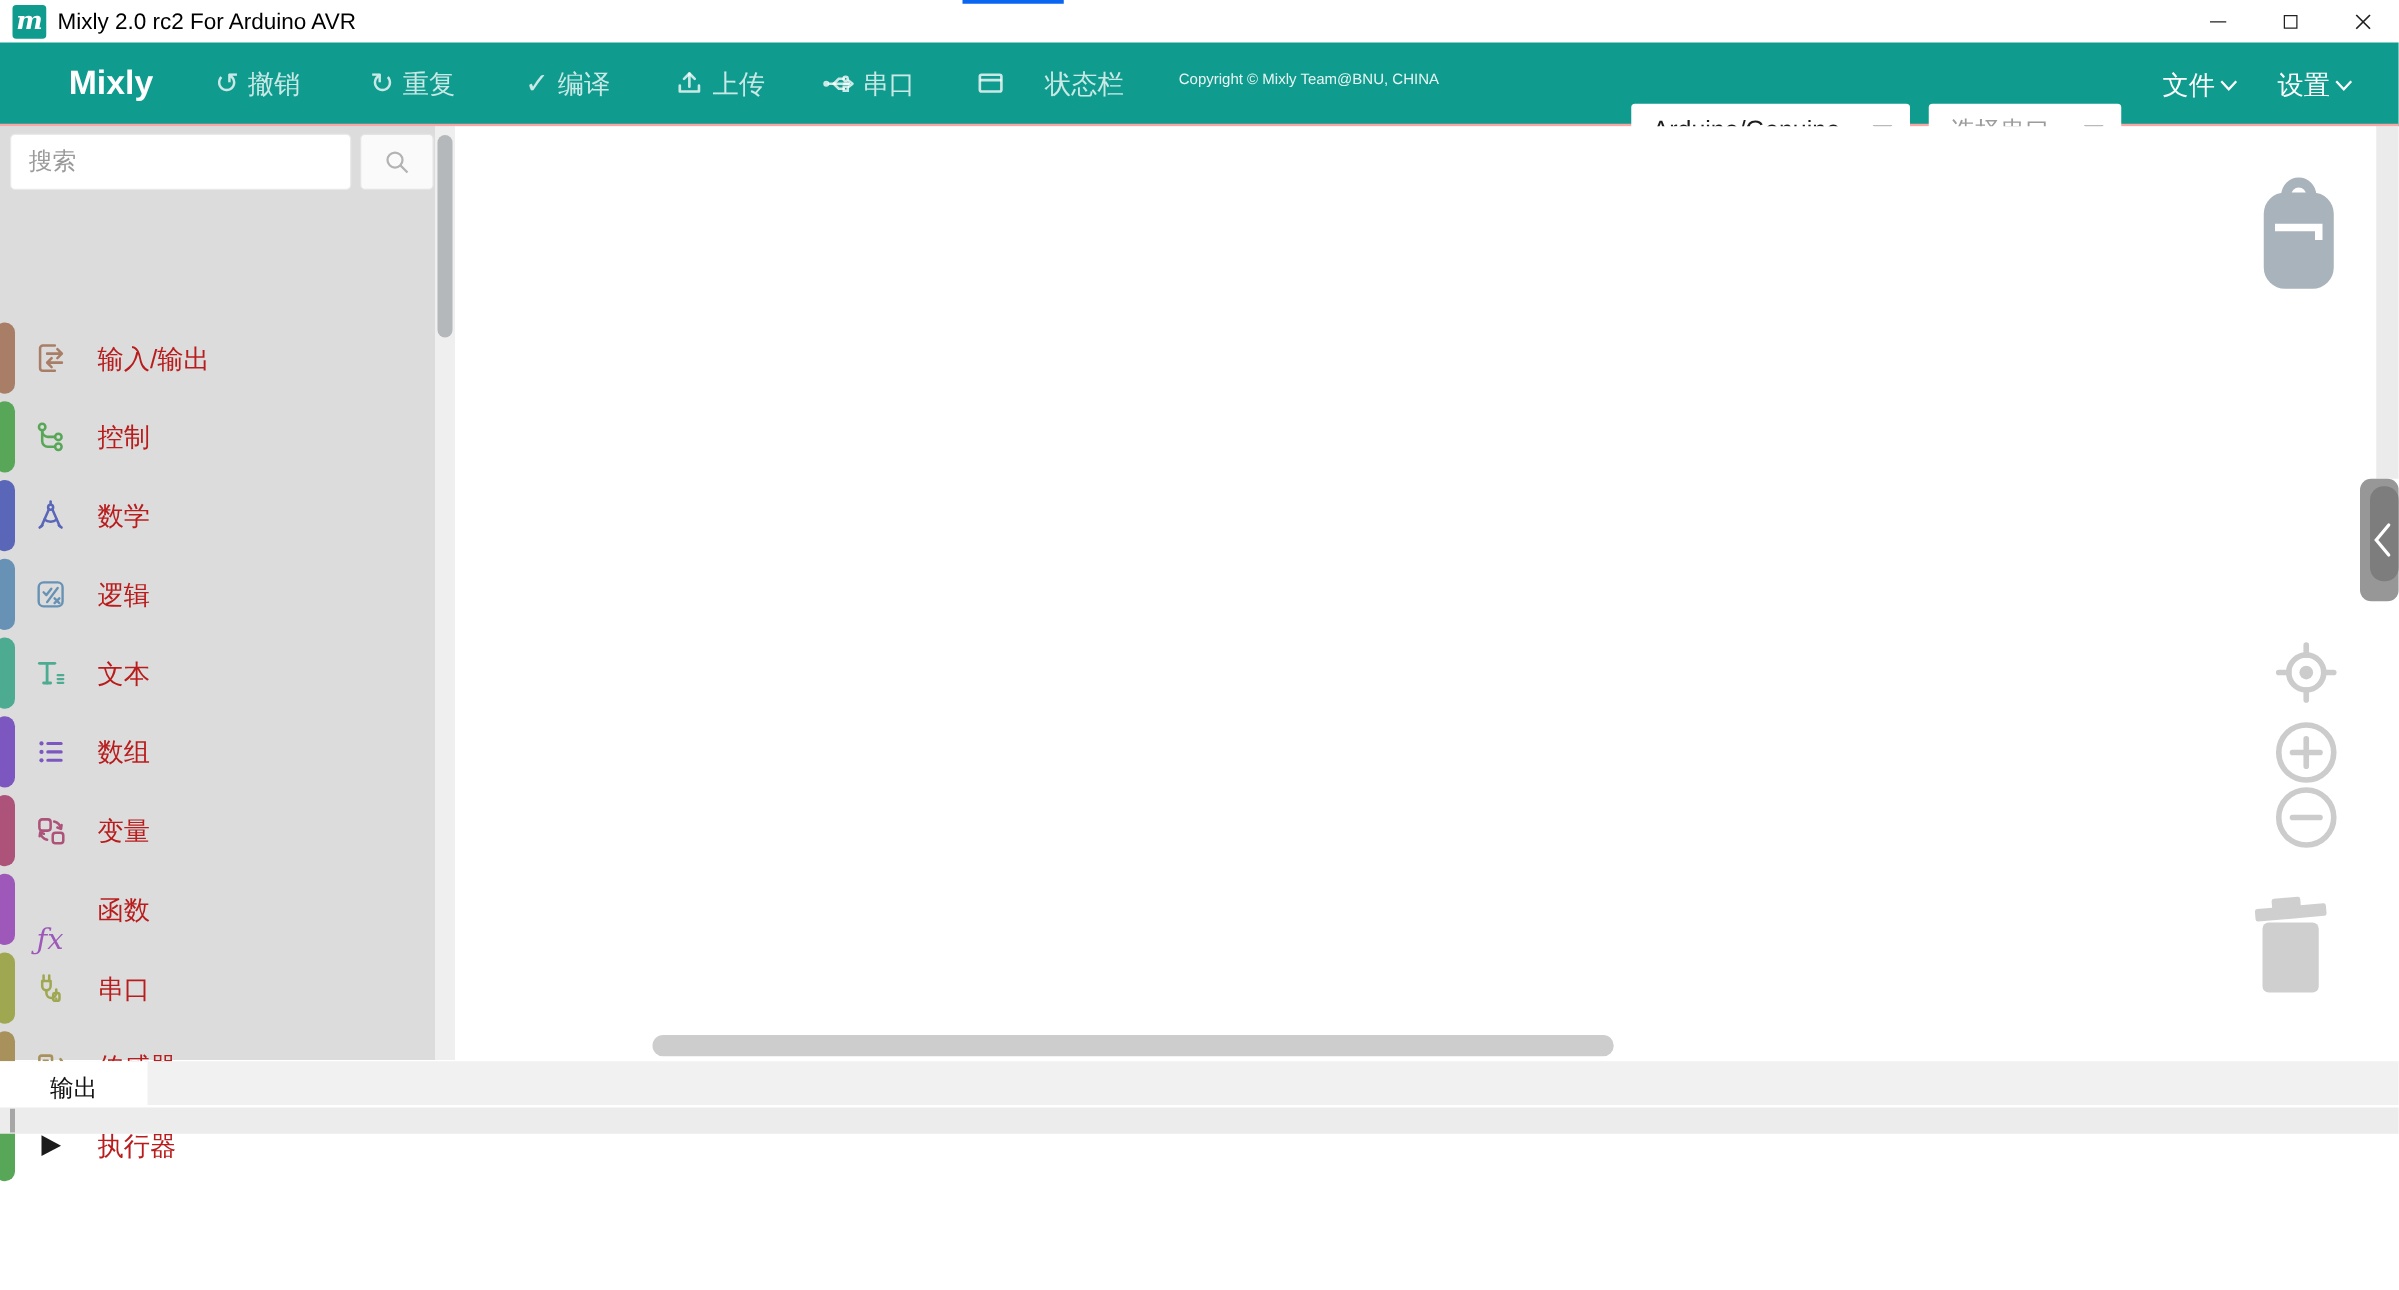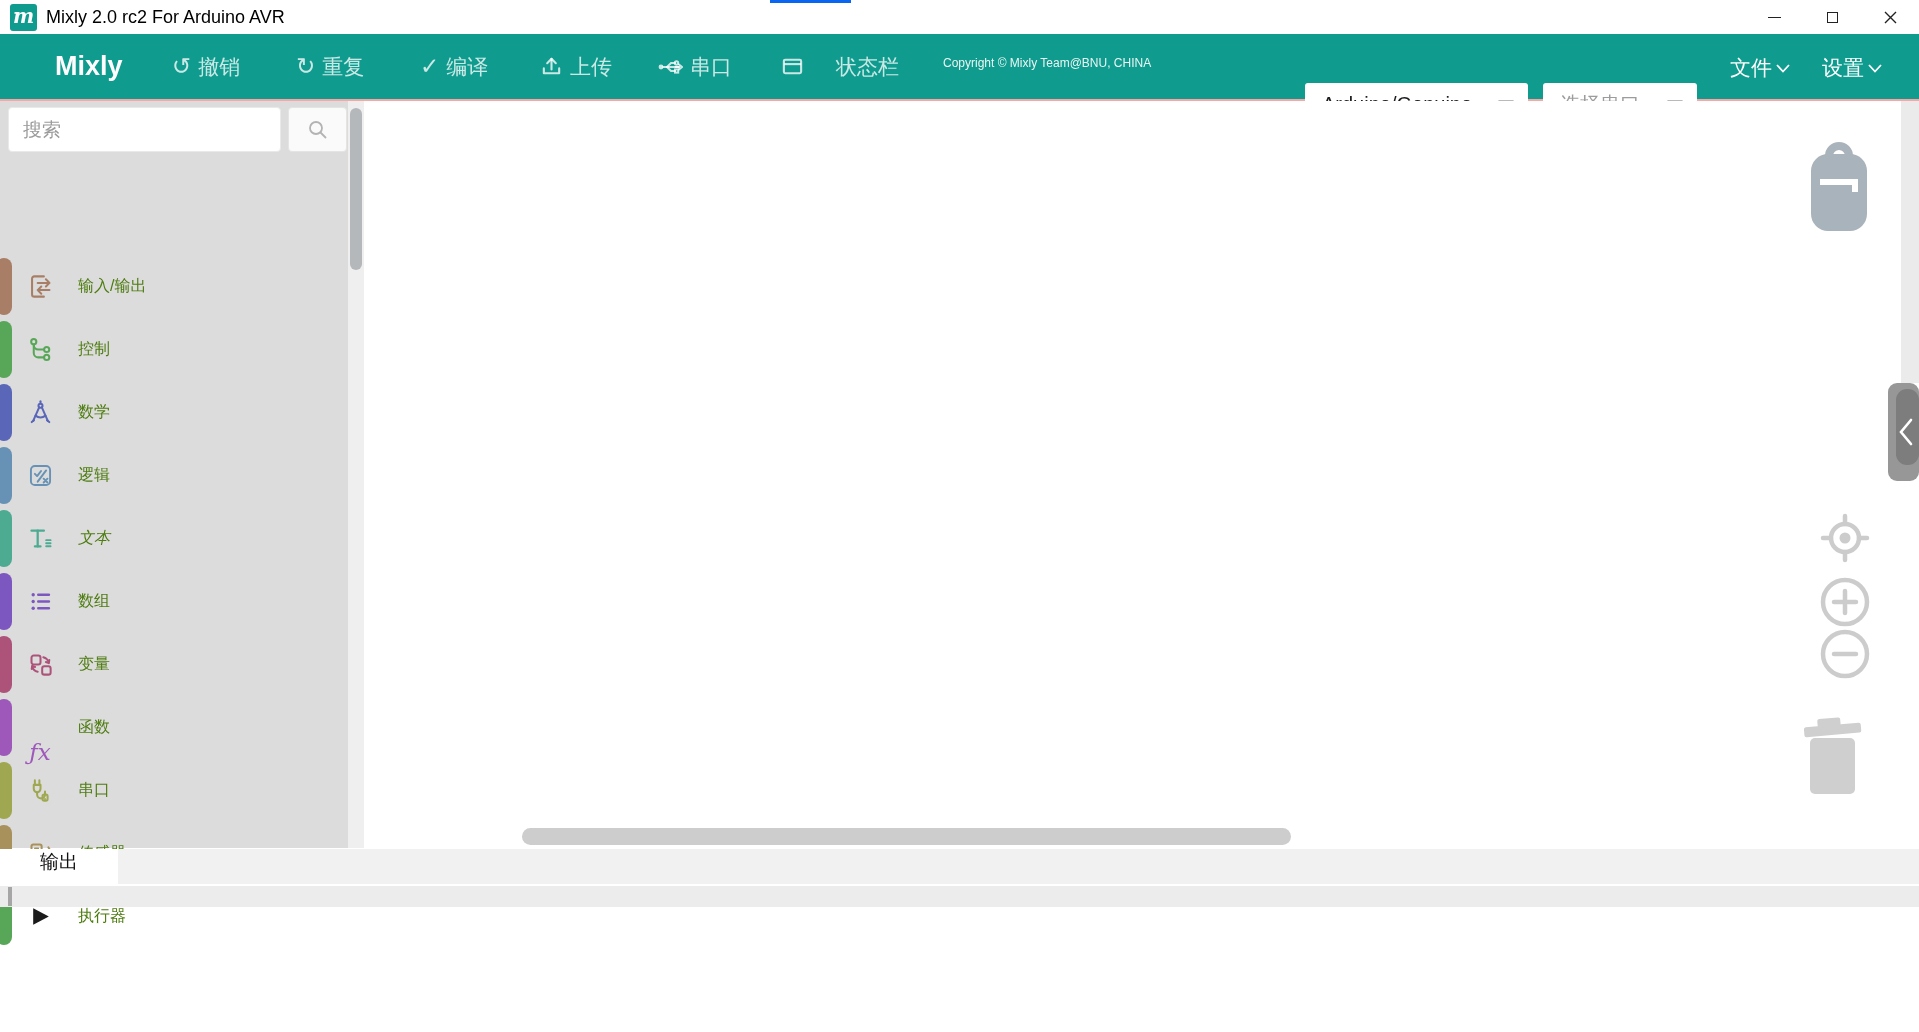--- a/index.html
+++ b/index.html
@@ -46,42 +46,42 @@
                   border:1px solid #e9e9e9; border-radius:4px; font-size:19px; color:#333; padding:0 14px;
                   outline:none; }
   .search-input::placeholder { color:#9a9a9a; }
   .search-btn { position:absolute; left:288px; top:6px; width:59px; height:45px; background:#fafafa;
                 border:1px solid #e4e4e4; border-radius:4px; display:flex; align-items:center; justify-content:center; }
   .cat { position:absolute; left:0; width:348px; height:63px; display:flex; align-items:center; cursor:default; }
   .cat .bar { position:absolute; left:-4px; top:3px; width:16px; height:57px; border-radius:8px;
               background:var(--c); }
   .cat .cicon { position:absolute; left:26px; top:50%; transform:translateY(-50%); width:28px; height:28px;
                 color:var(--c); display:flex; align-items:center; justify-content:center; }
-  .cat .clabel { position:absolute; left:78px; font-size:16px; color:#4d7c0f; }
+  .cat .clabel { position:absolute; left:78px; font-size:21px; color:#b91c1c; }
   .fx-glyph { font-size:23px; font-style:italic; font-family:"DejaVu Serif",serif; color:var(--c);margin-top:48px; }
   .side-scroll-track { position:absolute; left:348px; top:101px; width:16px; height:747px; background:#efefef; }
   .side-scroll-thumb { position:absolute; left:2px; top:7px; width:12px; height:162px; background:#b5b8ba; border-radius:6px; }
 
   
   .canvas { position:absolute; left:364px; top:101px; width:1537px; height:747px; background:#fff; }
   .backpack { position:absolute; left:1808px; top:134px; }
   .zoom-reset { position:absolute; left:1820px; top:513px; }
   .zoom-in  { position:absolute; left:1820px; top:577px; }
   .zoom-out { position:absolute; left:1820px; top:629px; }
   .trash { position:absolute; left:1803px; top:716px; }
   .h-scroll-thumb { position:absolute; left:522px; top:828px; width:769px; height:17px; background:#cdcdcd; border-radius:9px; }
   .v-scroll-track { position:absolute; left:1901px; top:101px; width:18px; height:282px; background:#ebebeb; }
   .panel-handle { position:absolute; left:1888px; top:383px; width:31px; height:98px; background:#979797; border-radius:9px; }
   .panel-handle .inner { position:absolute; left:8px; top:6px; width:23px; height:76px; background:#7d7d7d; border-radius:11px; }
   .panel-handle svg { position:absolute; left:11px; top:35px; }
 
   
   .tabbar { position:absolute; left:0; top:849px; width:1919px; height:35px; background:#f1f1f1; }
   .tab-active { position:absolute; left:0; top:0; width:118px; height:35px; background:#fff;
-                display:flex; align-items:flex-start; justify-content:center; font-size:19px; color:#111; }
+                display:flex; align-items:flex-end; justify-content:center; font-size:19px; color:#111; }
   .tab-sep { position:absolute; left:0; top:884px; width:1919px; height:2px; background:#fff; }
   .console-strip { position:absolute; left:0; top:886px; width:1919px; height:21px; background:#ececec; }
   .console-thumb { position:absolute; left:8px; top:1px; width:4px; height:19px; background:#a6a6a6; }
 
   svg { display:block; }
 </style>
 </head>
 <body>
 
 <div id="app">
@@ -229,21 +229,21 @@
         <svg width="27" height="27" viewBox="0 0 24 24" fill="none" stroke="currentColor" stroke-width="1.7" stroke-linecap="round" stroke-linejoin="round">
           <rect x="3.5" y="3.5" width="17" height="17" rx="3.5"></rect>
           <path d="M7 10.5 l2 2 3.5-4.5"></path>
             <path d="M17 7.5 L9.5 17.5"></path>
           <path d="M14.8 14.8 l3.4 3.4 m0-3.4 l-3.4 3.4"></path>
         </svg>
       </span>
       <span class="clabel">逻辑</span>
     </div>
 
-    <div class="cat" style="top: 406px; font-style: italic; --c: #4cab90;">
+    <div class="cat" style="top: 406px; --c: #4cab90;">
       <span class="bar"></span>
       <span class="cicon">
         <svg width="27" height="27" viewBox="0 0 24 24" fill="none" stroke="currentColor" stroke-width="2" stroke-linecap="round">
           <path d="M4 5 H15"></path>
             <path d="M9.5 5 V19"></path>
             <path d="M7 19 h5"></path>
           <path d="M17 13.5 h4 M17 16.2 h4 M17 18.9 h4" stroke-width="1.6"></path>
         </svg>
       </span>
       <span class="clabel">文本</span>

